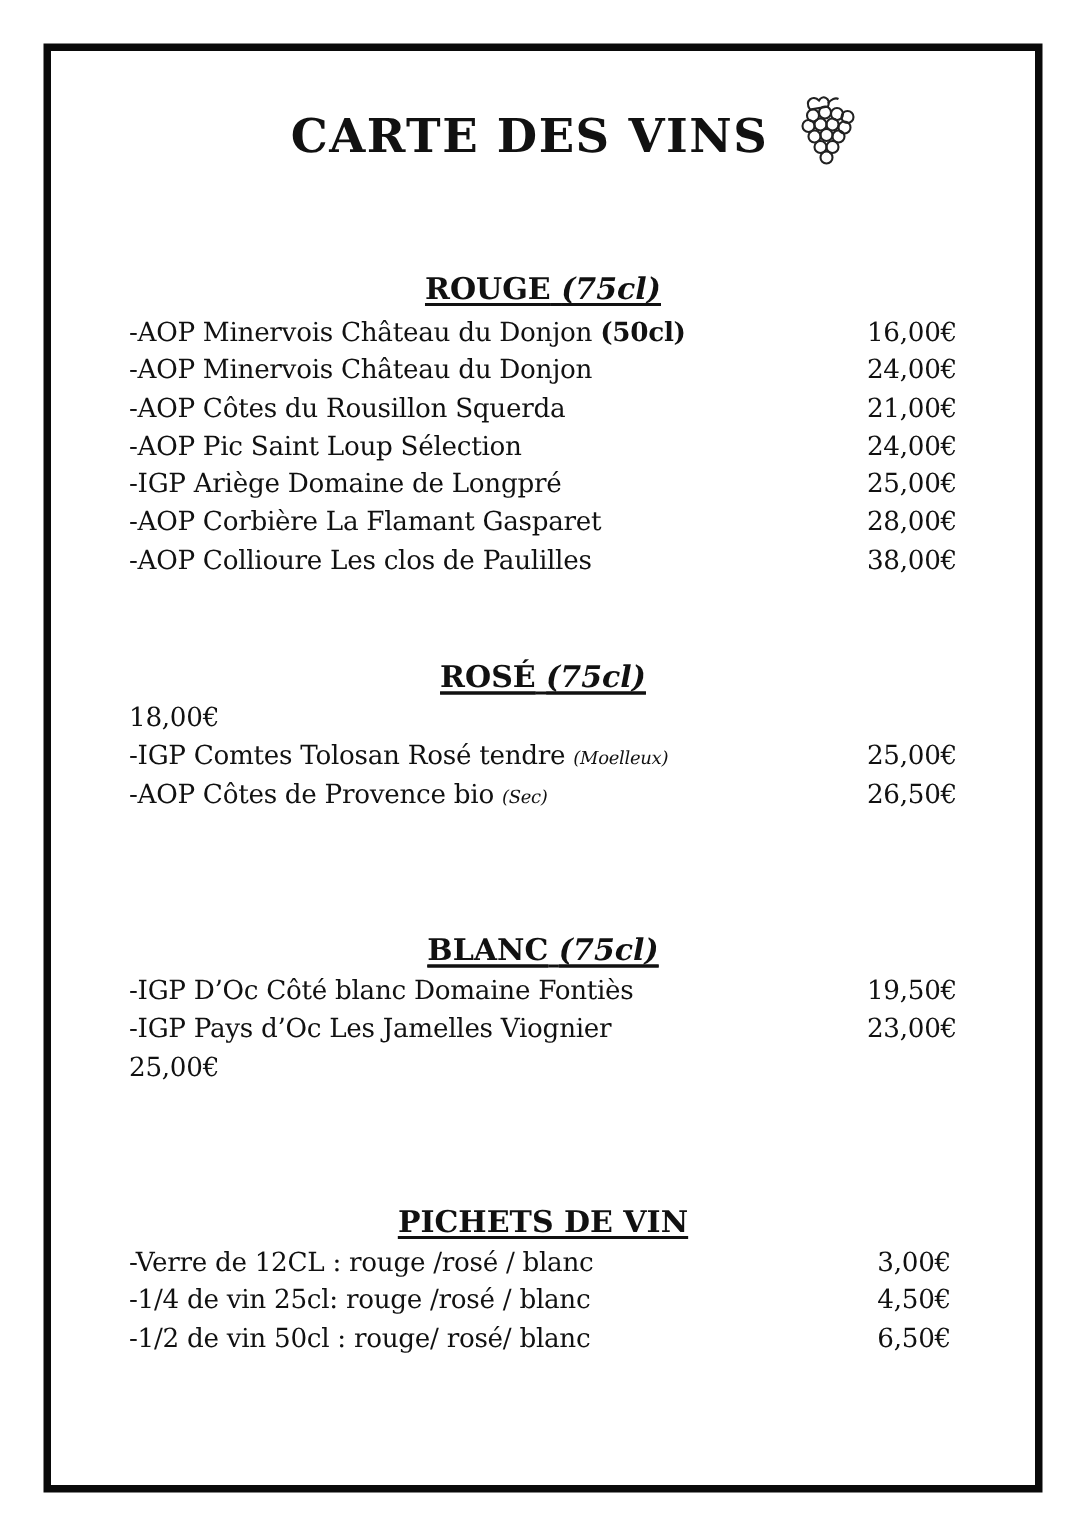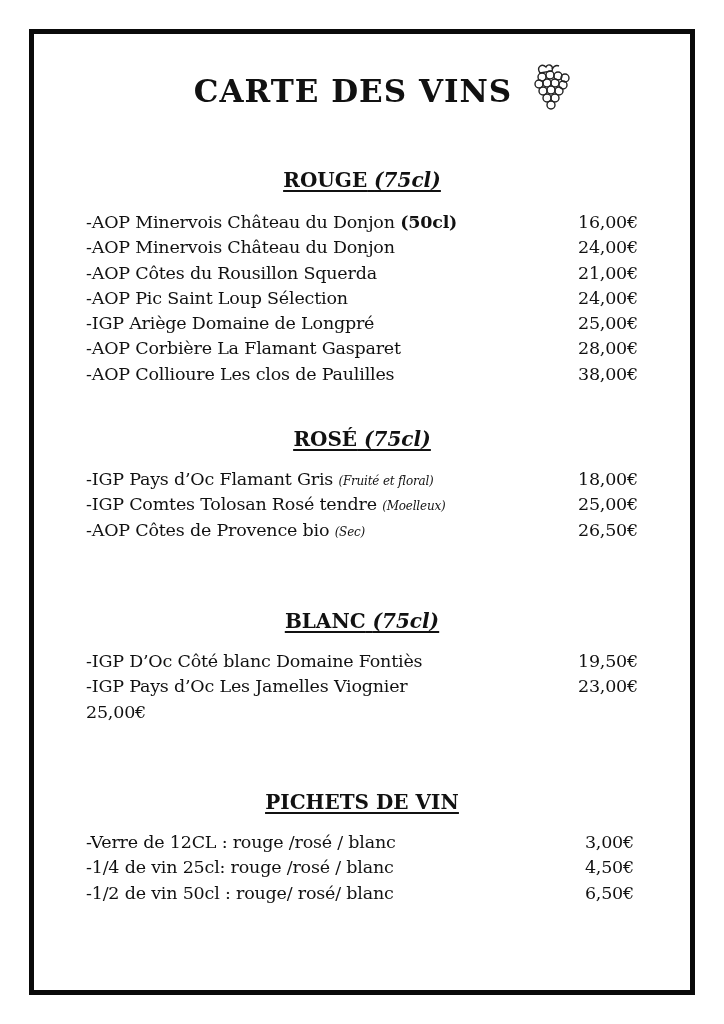--- a/index.html
+++ b/index.html
@@ -5,21 +5,21 @@
   html, body { margin: 0; padding: 0; background: #ffffff; }
   body { width: 724px; height: 1024px; position: relative; overflow: hidden;
          font-family: "DejaVu Serif", "Liberation Serif", serif; color: #111; }
   .frame { position: absolute; left: 29px; top: 29px; width: 656px; height: 956px;
            border: 5px solid #0a0a0a; }
   .title-row { position: absolute; left: 0; right: 0; top: 66px; height: 50px;
                display: flex; justify-content: center; align-items: center; }
   .title { font-family: "DejaVu Serif", serif; font-weight: bold; font-size: 31px;
            letter-spacing: 1px; margin-left: 40px; text-align: center; }
   .grapes { width: 40px; height: 48px; margin-left: 18px; margin-top: -8px; }
-  .section-title { position: absolute; left: 0; right: 0; text-align: center; }
+  .section-title { position: absolute; left: 0; right: 0; text-align: center; margin-top: 12px; }
   .section-title span { font-family: "DejaVu Serif", serif; font-weight: bold; font-size: 20px;
            text-decoration: underline; text-underline-offset: 3px; }
   .section-title .sub { font-style: italic; font-weight: bold; }
   .list { position: absolute; left: 86px; width: 552px; }
   .row { display: flex; justify-content: space-between; align-items: baseline;
          height: 25.3px; font-size: 17.5px; font-family: "DejaVu Serif", serif;
          letter-spacing: -0.2px; }
   .row .name { white-space: nowrap; }
   .row .bold { font-weight: bold; }
   .row .note { font-style: italic; font-size: 12px; }
@@ -84,21 +84,20 @@
     <span class="name">-AOP Collioure Les clos de Paulilles</span>
     <span class="price">38,00€</span>
   </div>
 </div>
 
 <div class="section-title" style="top:427px;">
   <span><span>ROSÉ</span> <span class="sub">(75cl)</span></span>
 </div>
 <div class="list" style="top:469px;">
   <div class="row">
-    <span class="name"><span>-IGP Pays d’Oc Flamant Gris</span> <span class="note">(Fruité et floral)</span></span>
     <span class="price">18,00€</span>
   </div>
   <div class="row">
     <span class="name"><span>-IGP Comtes Tolosan Rosé tendre</span> <span class="note">(Moelleux)</span></span>
     <span class="price">25,00€</span>
   </div>
   <div class="row">
     <span class="name"><span>-AOP Côtes de Provence bio</span> <span class="note">(Sec)</span></span>
     <span class="price">26,50€</span>
   </div>

